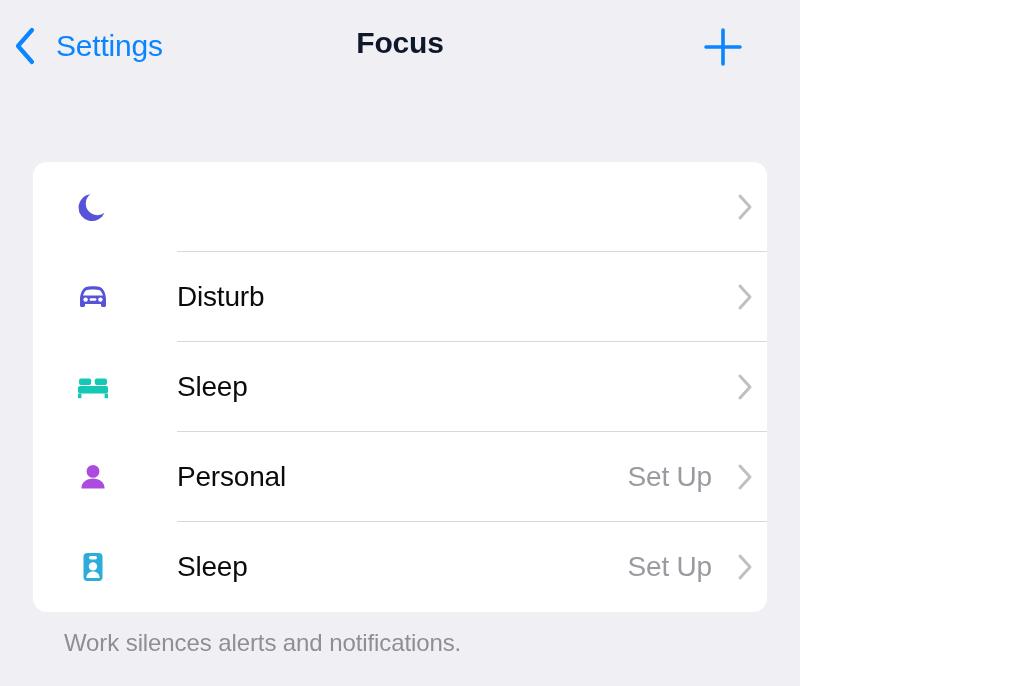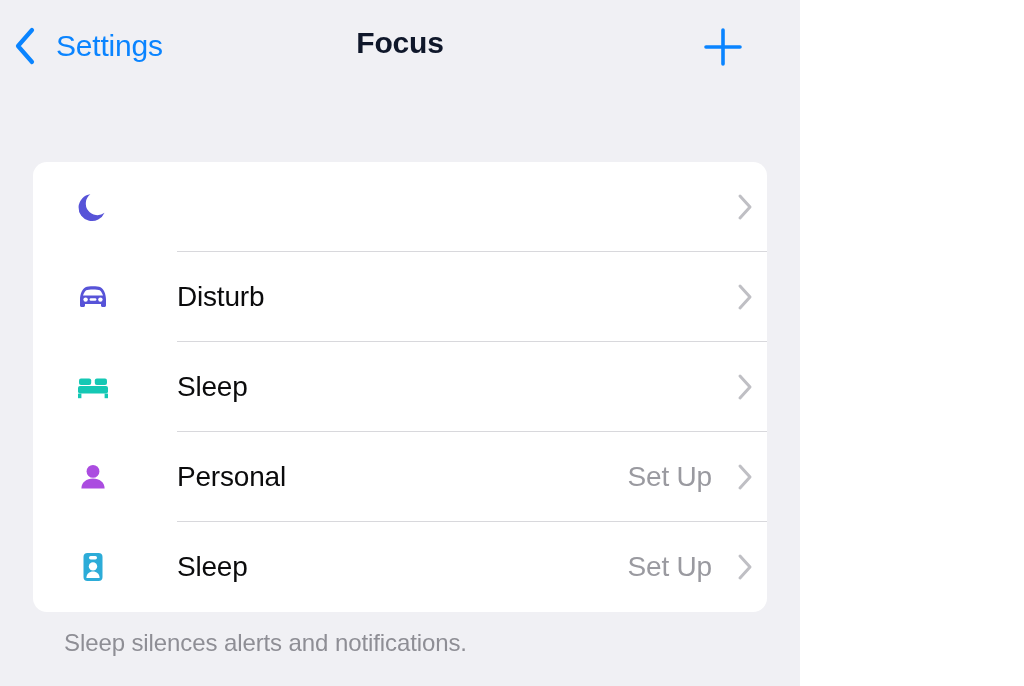--- a/index.html
+++ b/index.html
@@ -291,15 +291,15 @@
         <span>
           <svg class="row-chevron" viewBox="0 0 16 28" fill="none">
             <path d="M3 3 L13 14 L3 25" stroke="#bfbfc4" stroke-width="3" stroke-linecap="round" stroke-linejoin="round"></path>
           </svg>
         </span>
       </span>
     </div>
 
   </div>
 
-  <div id="footer-note">Sleep silences alerts and notifications.</div>
+  <div id="footer-note">Work silences alerts and notifications.</div>
 
 </div>
 
 </body></html>

